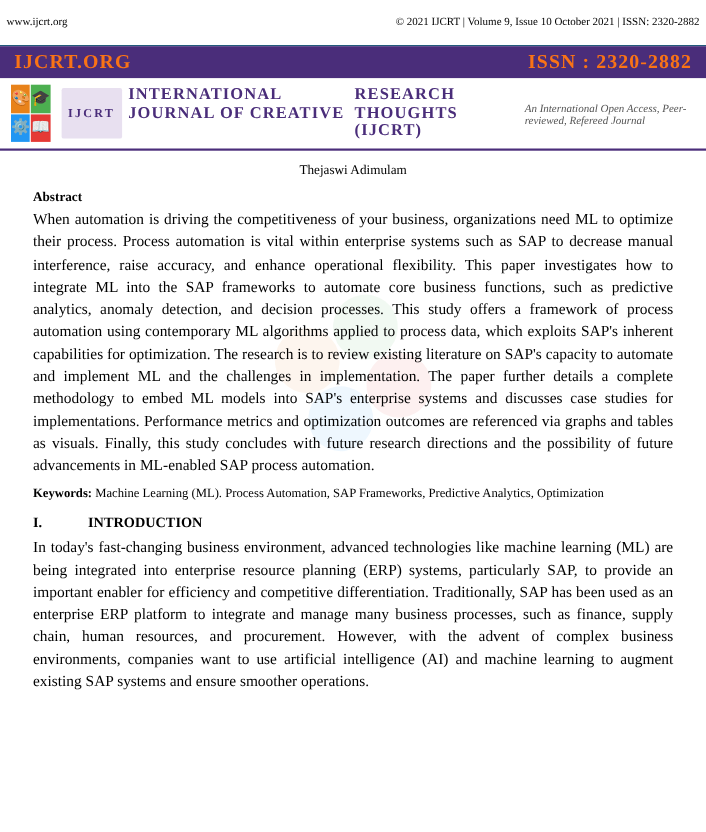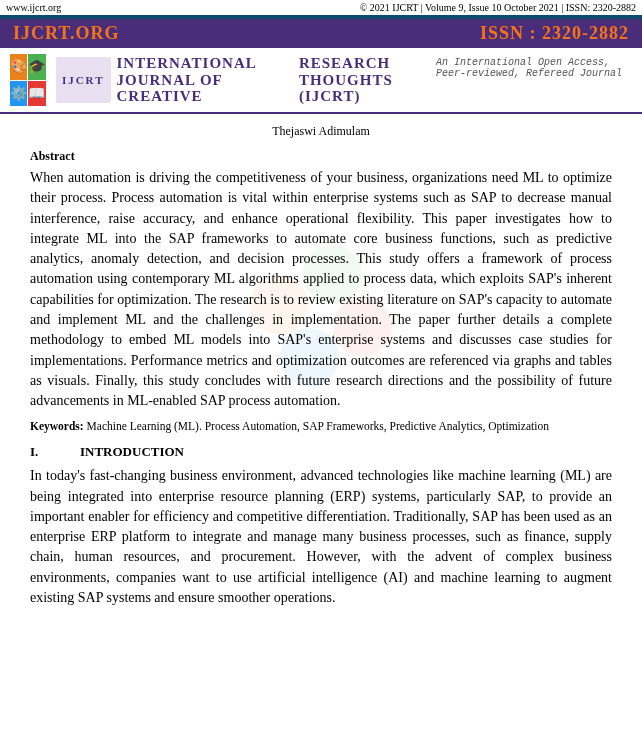--- a/index.html
+++ b/index.html
@@ -10,24 +10,24 @@
       font-family: 'Times New Roman', Times, serif;
       font-size: 12px;
       color: #000;
       overflow-x: hidden;
     }
 
     
     .top-bar {
       display: flex;
       justify-content: space-between;
-      padding: 2px 6px;
+      padding: 15px 6px;
       font-size: 10px;
       color: #000;
-      border-bottom: 4px solid #0c4a6e;
+      border-bottom: 1px solid #0c4a6e;
     }
 
     
     .purple-header {
       background-color: #4a2d7a;
       color: #f97316;
       display: flex;
       justify-content: space-between;
       align-items: center;
       padding: 4px 13px;
@@ -76,22 +76,21 @@
       font-weight: 900;
       color: #4a2d7a;
       letter-spacing: 1px;
       line-height: 1.1;
     }
 
     .logo-subtitle {
       font-size: 10px;
       color: #555;
       font-style: italic;
-      margin-top: 2px;
-      font-family: Liberation Mono, monospace;
+      margin-top: 16px;
     }
 
     
     .main-content {
       padding: 10px 30px 10px 30px;
       position: relative;
     }
 
     
     .watermark {

